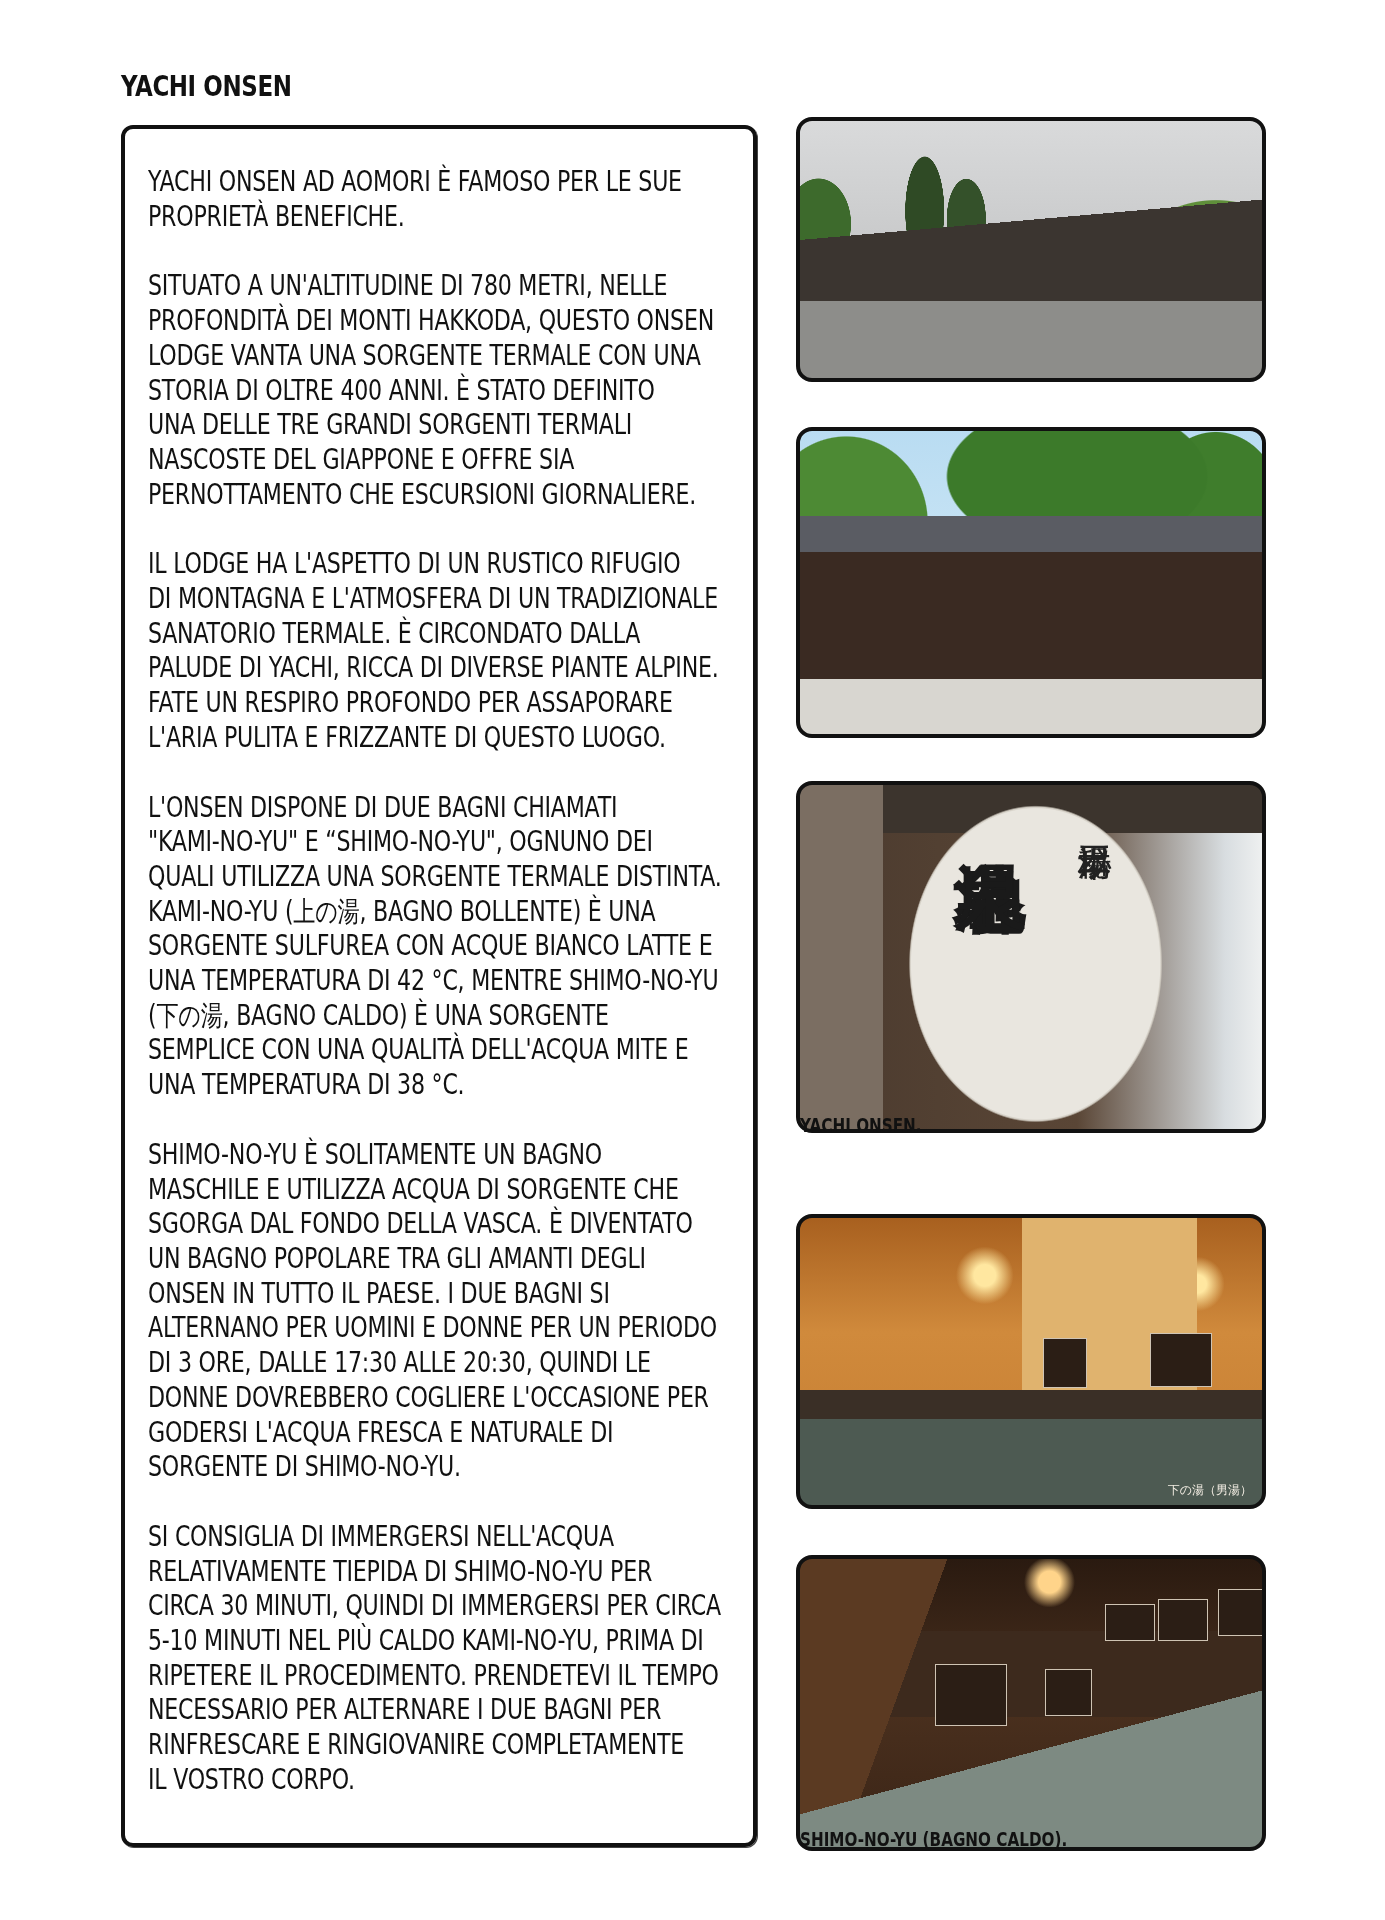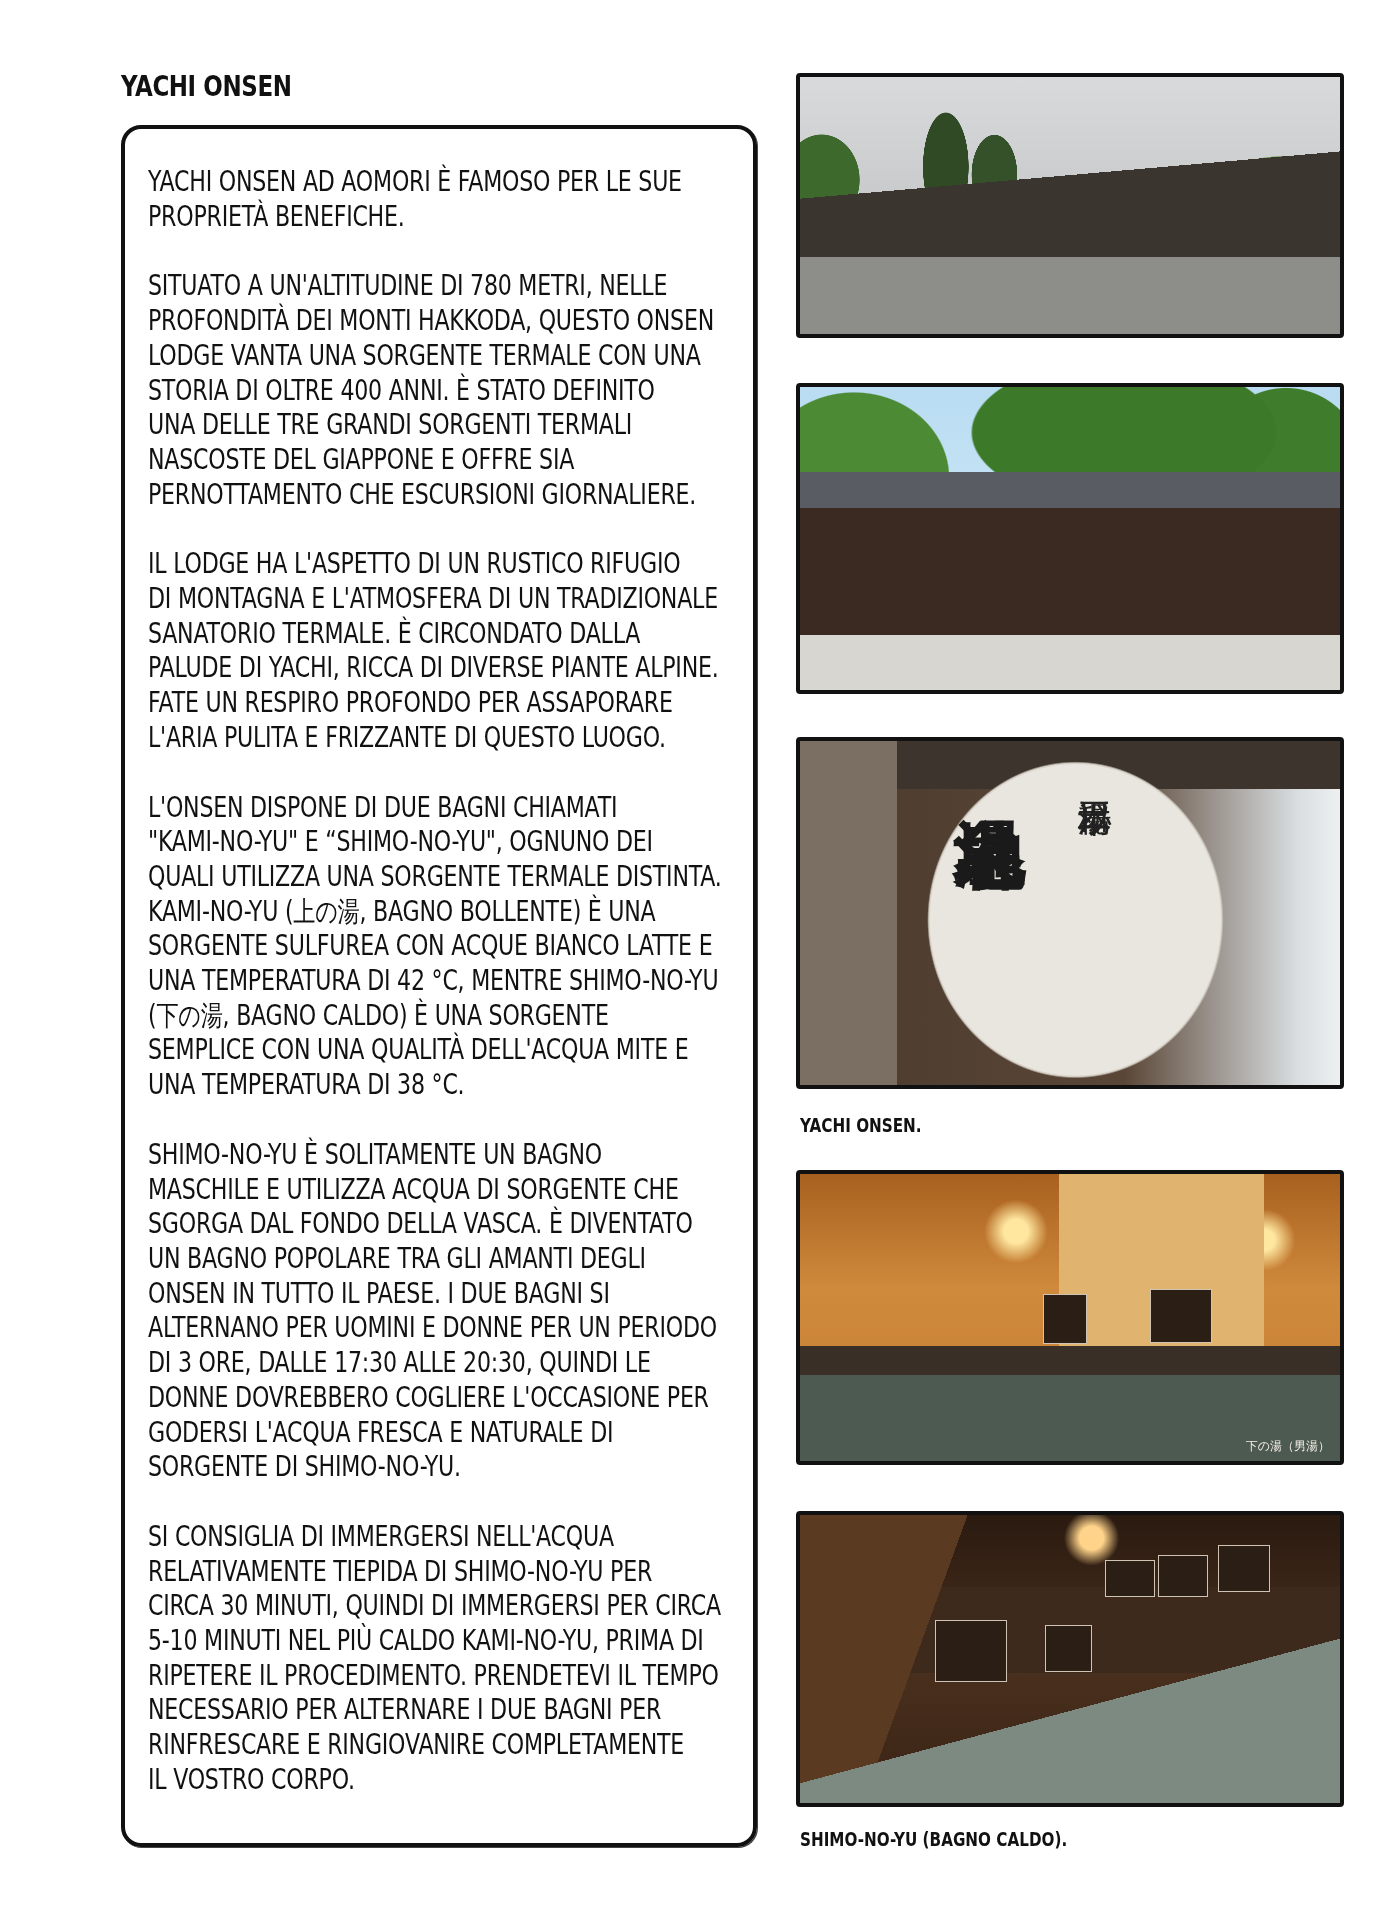--- a/index.html
+++ b/index.html
@@ -8,34 +8,34 @@
       font-family: "DejaVu Sans", sans-serif; color: #111;
     }
     .page-title {
       position: absolute; left: 121px; top: 70px;
       font-family: "DejaVu Sans", sans-serif; font-weight: bold; font-size: 28px;
       letter-spacing: -0.5px; transform: scaleX(0.82); transform-origin: left top;
       text-transform: uppercase;
     }
     .text-panel {
       position: absolute; left: 121px; top: 125px; width: 636px; height: 1722px;
-      border: 4px solid #111; border-radius: 20px; box-sizing: border-box;
+      border: 4px solid #111; border-radius: 12px; box-sizing: border-box;
       box-shadow: 1px 1px 0 #444;
     }
     .panel-body {
       position: absolute; left: 23px; top: 36px; width: 760px;
       transform: scaleX(0.79); transform-origin: left top;
     }
     .para {
       margin: 0 0 35px 0; font-family: "DejaVu Sans", sans-serif; font-size: 28px;
       line-height: 34.7px; text-transform: uppercase; white-space: pre-line; letter-spacing: -0.3px;
     }
     .photo {
-      position: absolute; left: 796px; width: 548px;
-      border: 4px solid #111; border-radius: 4px; box-sizing: border-box; overflow: hidden;
+      position: absolute; left: 796px; width: 470px;
+      border: 4px solid #111; border-radius: 16px; box-sizing: border-box; overflow: hidden; margin-top: 44px;
     }
     .caption {
       position: absolute; left: 800px; font-family: "DejaVu Sans", sans-serif; font-weight: bold;
       font-size: 19px; text-transform: uppercase; transform: scaleX(0.8); transform-origin: left top;
     }
     
     .p1 { top: 73px; height: 265px;
       background:
         linear-gradient(180deg, transparent 0 70%, #8d8d8a 70% 100%),
         linear-gradient(175deg, transparent 0 40%, #3b3530 40% 78%, transparent 78%),

